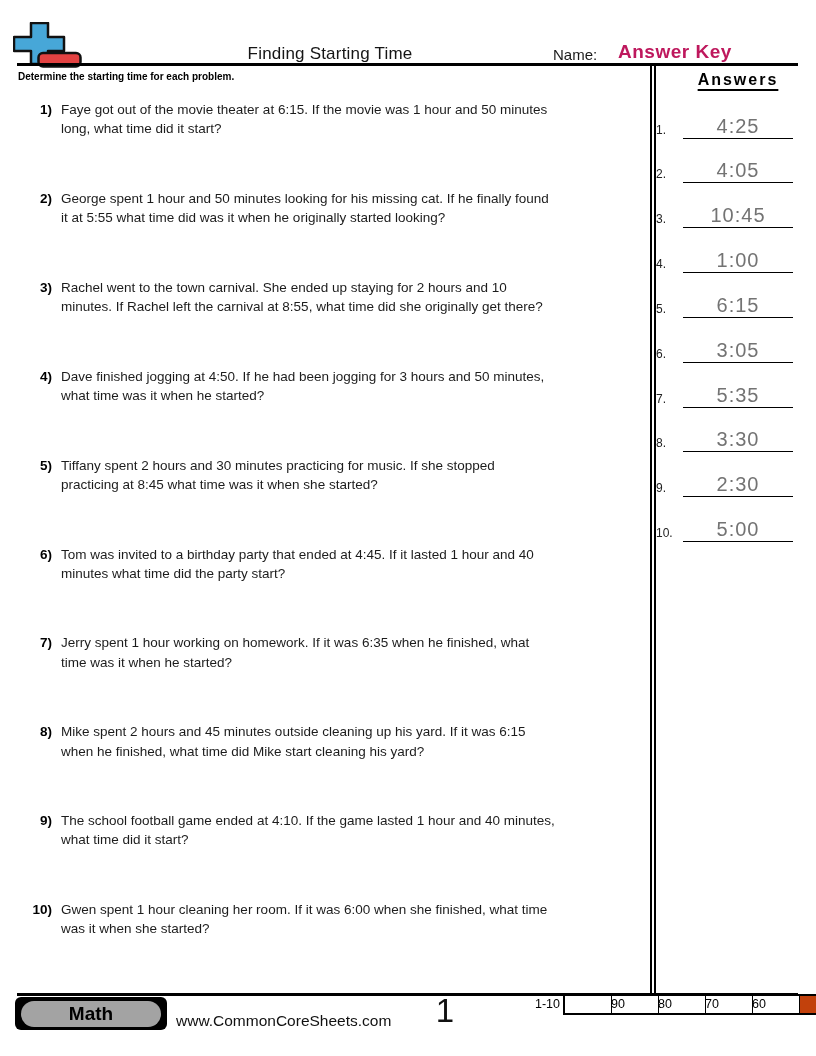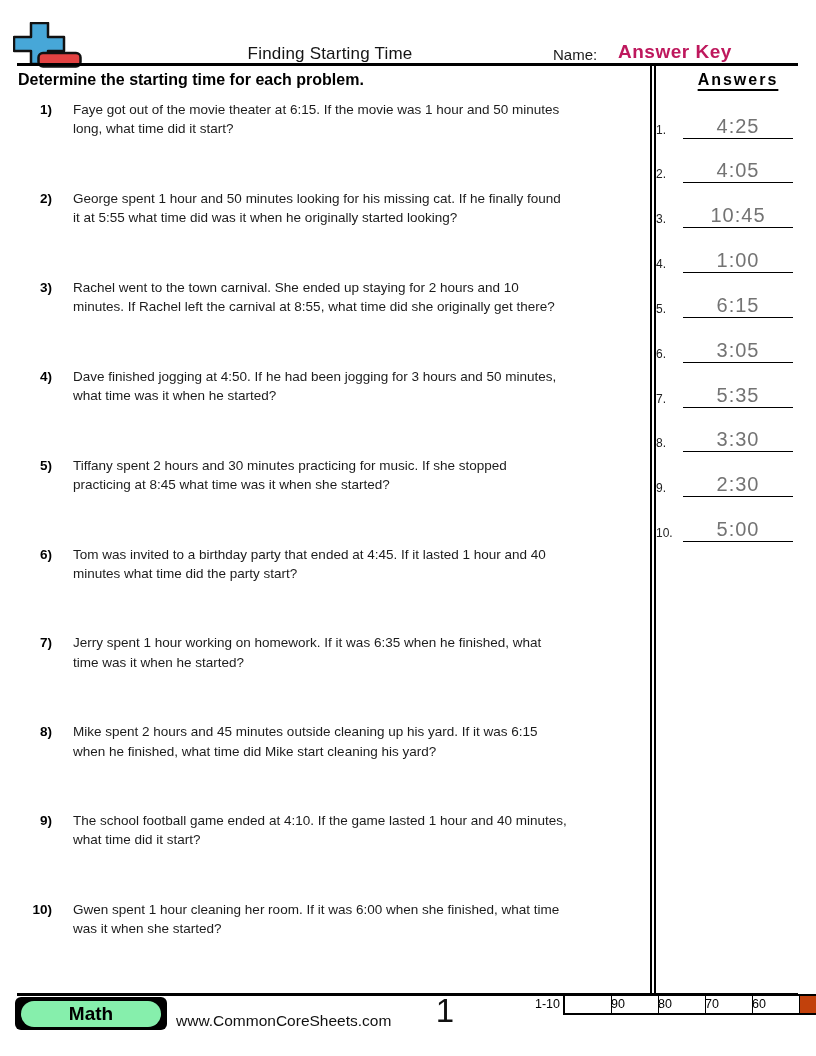--- a/index.html
+++ b/index.html
@@ -9,43 +9,43 @@
     font-family:"Liberation Sans", sans-serif; color:#1a1a1a; overflow:hidden;
   }
   
   .logo-svg { position:absolute; left:13px; top:22px; }
   .title { position:absolute; left:0; top:44px; width:660px; text-align:center;
            font-size:17px; letter-spacing:.2px; color:#151515; }
   .name-label { position:absolute; left:553px; top:46px; font-size:15px; }
   .name-value { position:absolute; left:618px; top:41px; font-size:19px; font-weight:bold;
                 color:#be185d; letter-spacing:.5px; }
   .header-line { position:absolute; left:17px; top:63px; width:781px; height:3px; background:#000; }
-  .instruction { position:absolute; left:18px; top:71px; font-size:16px; font-weight:bold; color:#000; }
+  .instruction { position:absolute; left:18px; top:71px; font-size:10px; font-weight:bold; color:#000; }
   
   .vline { position:absolute; left:650px; top:66px; height:927px; width:6px;
            border-left:2px solid #000; border-right:2px solid #000; }
   .answers-heading { position:absolute; left:660px; top:71px; width:156px; text-align:center;
            font-size:16px; font-weight:bold; letter-spacing:2px; color:#000;
            text-decoration:underline; text-underline-offset:4px; text-decoration-thickness:1.5px; }
   .answer-row { position:absolute; left:656px; width:137px; display:flex; align-items:flex-end; }
   .anum { width:27px; flex-shrink:0; font-size:12px; color:#222; padding-bottom:2px; }
   .aline { flex:1; border-bottom:1.6px solid #000; text-align:center; padding-bottom:1px; }
   .aline span { font-size:20px; line-height:22px; font-weight:normal; color:#737373; letter-spacing:1px; }
   
   .problems { position:absolute; left:18px; top:100px; width:630px; }
   .problem { display:flex; margin-bottom:50.5px; }
   .pnum { width:34px; flex-shrink:0; text-align:right; font-weight:bold;
           font-size:13.5px; line-height:19.2px; color:#000; }
-  .ptext { margin-left:21px; width:586px; font-size:13.5px; line-height:19.2px;
+  .ptext { margin-left:9px; width:586px; font-size:13.5px; line-height:19.2px;
            white-space:pre-line; color:#1c1c1c; }
   
   .footer-line { position:absolute; left:17px; top:993px; width:781px; height:2.5px; background:#000; }
   .math-badge { position:absolute; left:15px; top:997px; width:152px; height:33px;
                 background:#000; border-radius:6px; }
-  .math-pill { position:absolute; left:6px; right:6px; top:3.5px; bottom:3.5px; background:#86efac;
+  .math-pill { position:absolute; left:6px; right:6px; top:3.5px; bottom:3.5px; background:#a3a3a3;
                border-radius:13px; display:flex; align-items:center; justify-content:center;
                font-size:19px; font-weight:bold; color:#000; }
   .website { position:absolute; left:176px; top:1012px; font-size:15.5px; color:#111; }
   .page-number { position:absolute; left:400px; top:992px; width:90px; text-align:center;
                  font-size:33px; font-weight:400; color:#111; }
   .score-label { position:absolute; left:505px; top:997px; width:55px; text-align:right;
                  font-size:12.5px; color:#000; }
   .score-table { position:absolute; left:563px; top:994px; display:flex; border:2px solid #000; background:#fff; }
   .scell { width:22.7px; height:17px; line-height:16px; text-align:center; font-size:12.5px;
            color:#000; border-left:1.5px solid #000;padding-left:46px; }

